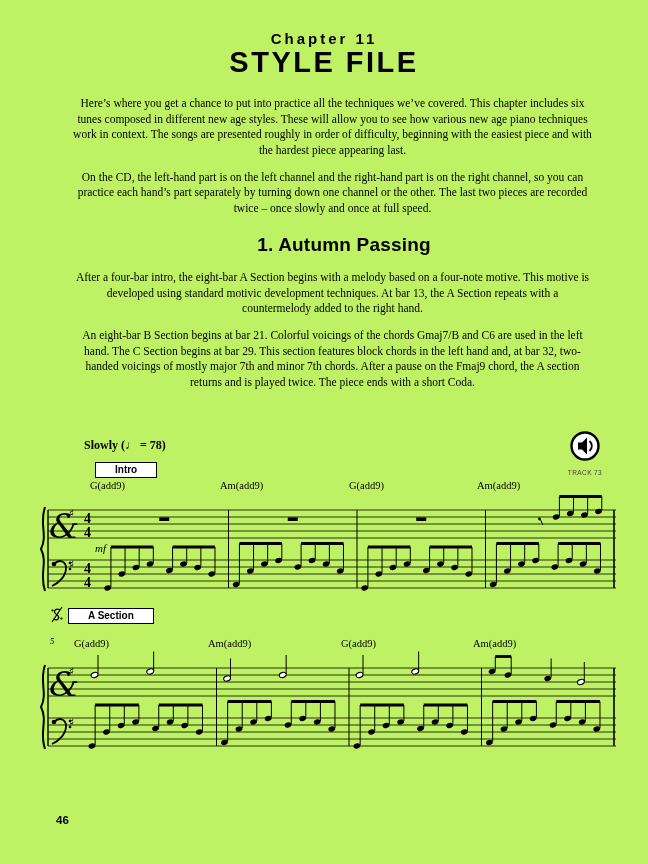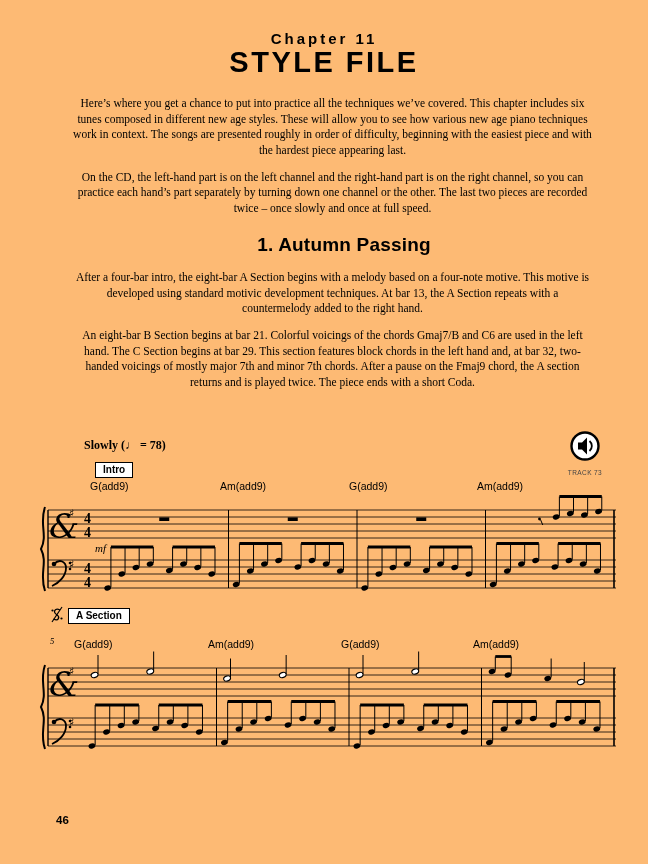--- a/index.html
+++ b/index.html
@@ -1,19 +1,19 @@
 <!DOCTYPE html>
 <html><head>
 <meta charset="utf-8">
 <style>
   * { margin:0; padding:0; box-sizing:border-box; }
   html,body { background:#888; }
   .page {
     position:relative; width:648px; height:864px; margin:0 auto;
-    background:#fdba74; color:#000; overflow:hidden;
+    background:#bef264; color:#000; overflow:hidden;
     font-family:"Liberation Serif", serif;
   }
   .chapter {
     position:absolute; top:30px; left:0; right:0; text-align:center;
     font-family:"Liberation Sans", sans-serif; font-weight:900;
     font-size:15px; letter-spacing:3px;
   }
   .title {
     position:absolute; top:46px; left:0; right:0; text-align:center;
     font-family:"Liberation Sans", sans-serif; font-weight:900;
@@ -34,26 +34,26 @@
     font-family:"Liberation Serif","DejaVu Sans", serif;
   }
   .track { position:absolute; left:523px; top:-8px; width:48px; text-align:center; }
   .track-label {
     display:block; font-family:"Liberation Sans", sans-serif;
     font-size:6.5px; color:#444; letter-spacing:0.4px; margin-top:1px;
   }
   .label-box {
     position:absolute; border:1.2px solid #000; background:#fff;
     font-family:"Liberation Sans", sans-serif; font-weight:bold;
-    font-size:10px; padding:1px 7px; line-height:1.2;
+    font-size:10px; padding:1px 19px; line-height:1.2;
   }
   .intro-box { left:57px; top:24px; }
   .asection-box { left:30px; top:170px; }
   .segno { position:absolute; left:12px; top:168px; }
-  .chord { position:absolute; font-size:10.5px; font-family:Liberation Sans, sans-serif; white-space:nowrap; }
+  .chord { position:absolute; font-size:10.5px; font-family:Liberation Serif, serif; white-space:nowrap; }
   .system { position:absolute; left:0; width:580px; height:110px; }
   #sys1 { top:54px; }
   #sys2 { top:212px; }
   .dynamic { position:absolute; left:57px; top:104px; font-style:italic; font-weight:normal; font-size:11px; }
   .bar-number { position:absolute; left:12px; top:198px; font-style:italic; font-size:8.5px; }
   .page-number {
     position:absolute; left:56px; top:814px;
     font-family:"Liberation Sans", sans-serif; font-weight:bold; font-size:11.5px;
   }
 </style>

